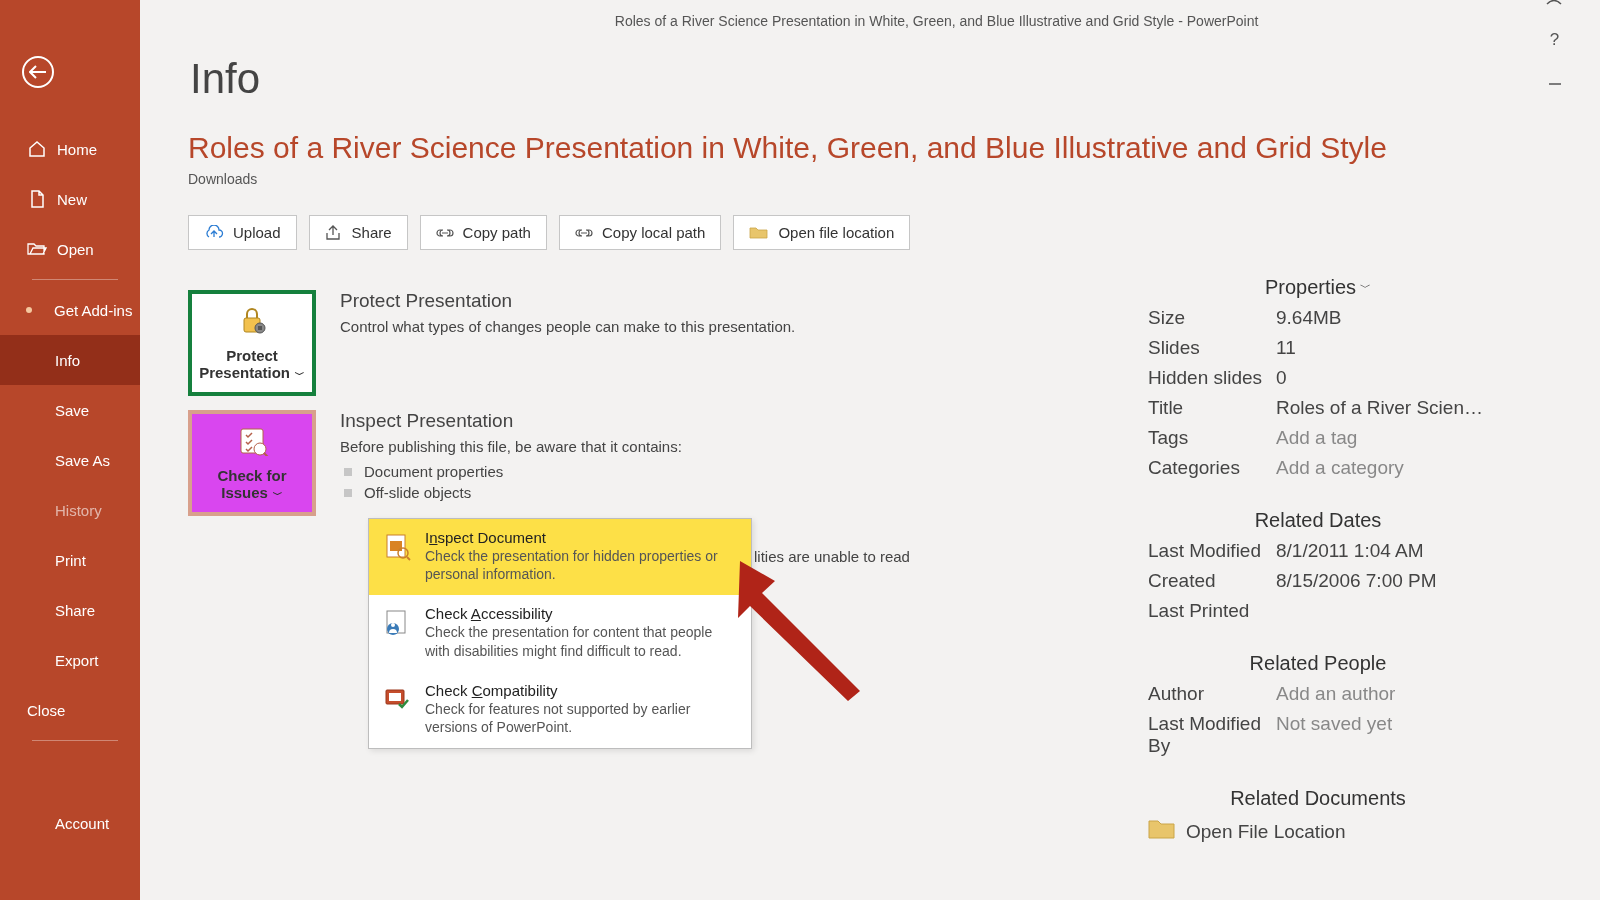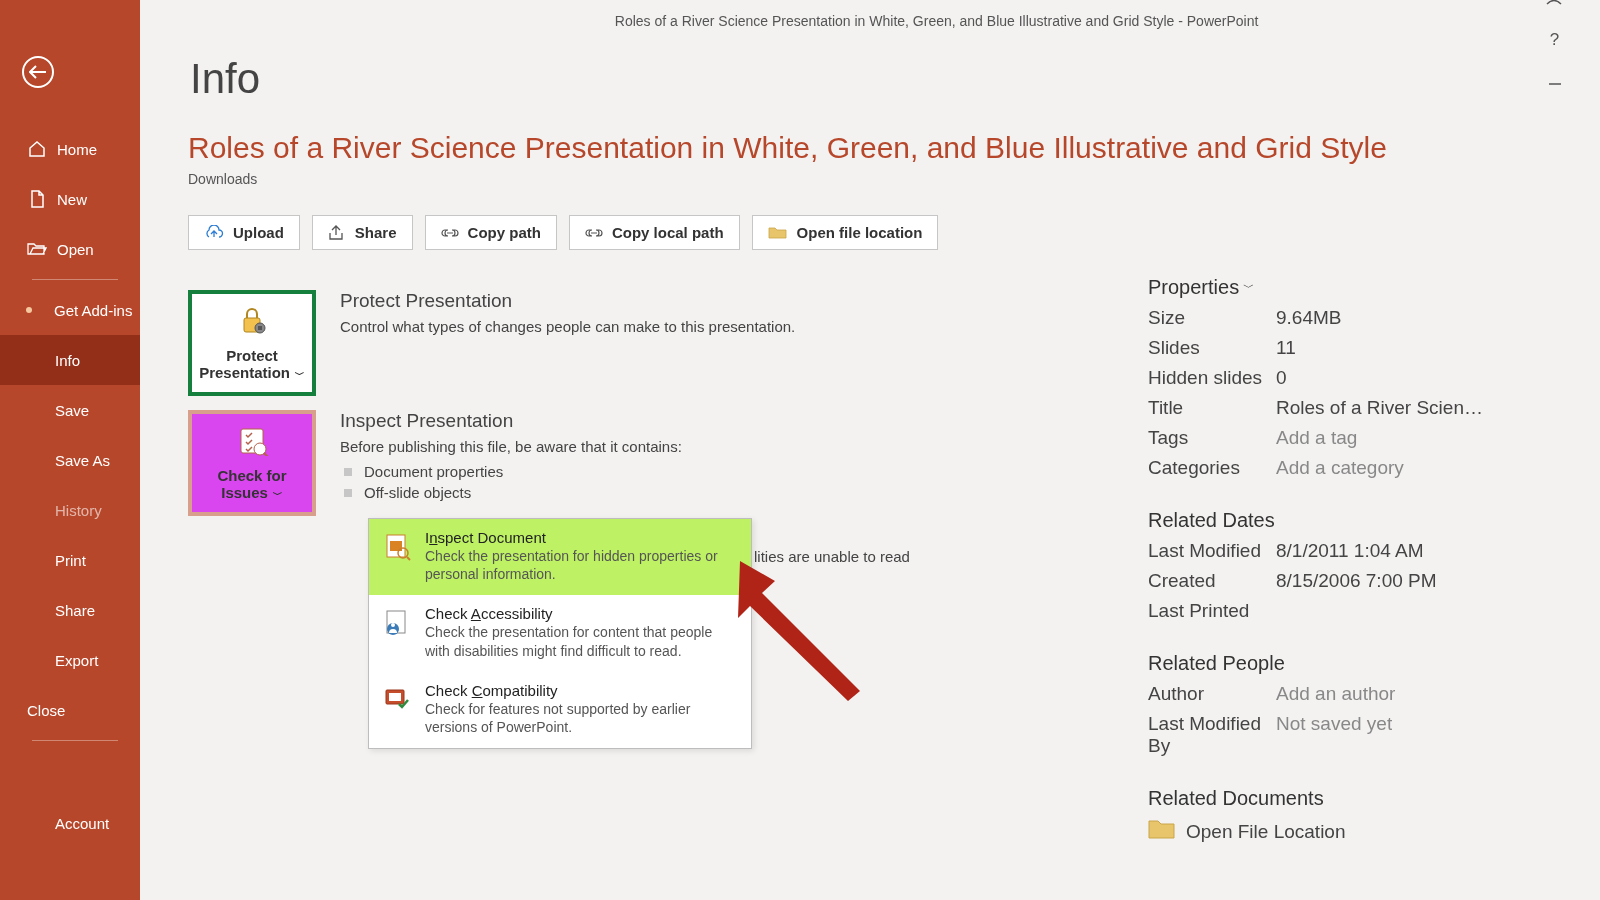--- a/index.html
+++ b/index.html
@@ -18,44 +18,44 @@
   .main { flex: 1; height: 100%; position: relative; padding: 0 0 0 48px; }
   .titlebar { position: absolute; top: 0; left: 0; right: 0; height: 42px; display: flex; align-items: center; }
   .titlebar-title { flex: 1; text-align: center; font-size: 14px; color: #555; padding-left: 200px; }
   .titlebar-right { display: flex; align-items: center; gap: 22px; padding-right: 24px; font-size: 14px; color: #444; flex-direction: column; }
   .tb-icon { display:inline-flex; align-items:center; justify-content:center; width:22px; height:22px; }
   .content { padding-top: 55px; }
   .page-title { font-size: 42px; font-weight: 300; color: #444; margin-left: 2px; }
   .doc-title { font-size: 30px; font-weight: 400; color: #b7472a; margin-top: 28px; }
   .subloc { font-size: 14px; color: #555; margin-top: 6px; }
   .action-row { display: flex; gap: 12px; margin-top: 28px; }
-  .pill-btn { border: 1px solid #c6c6c6; background: #fff; padding: 8px 15px; font-size: 15px; color: #333; display: flex; align-items: center; gap: 9px; font-weight: bold; }
+  .pill-btn { border: 1px solid #c6c6c6; background: #fff; padding: 8px 15px; font-size: 15px; color: #333; display: flex; align-items: center; gap: 9px; }
   .pill-btn .picon { display:inline-flex; }
   .body-row { display: flex; margin-top: 40px; gap: 24px; align-items:flex-start; }
   .big-btn { width: 128px; border: 4px solid #15803d; background: #fff; text-align: center; font-size: 15px; font-weight: 600; color: #333; padding: 10px 6px; }
   .big-btn .bicon { display:block; margin: 2px auto 8px; }
   .big-btn.protect .chev, .big-btn.check .chev { font-size: 10px; margin-left:2px; }
   .big-btn.check { background: #d946ef; border-color: #d8a08c; }
   .block { margin-bottom: 28px; }
   .block h2 { font-size: 19px; font-weight: 400; color: #444; }
   .block p.sub { font-size: 15px; color: #444; margin-top: 6px; }
   .bullets { margin-top: 6px; margin-left: 4px; }
   .bullets li { list-style:none; font-size: 15px; color: #444; display:flex; align-items:center; gap:12px; padding: 2px 0; }
   .bullets li::before { content:''; display:inline-block; width:8px; height:8px; background:#c6c6c6; }
   .truncated-text { font-size:15px; color:#444; position:absolute; left: 614px; top: 548px; }
   .popup { position: absolute; left: 228px; top: 518px; width: 384px; background: #fff; border: 1px solid #bdbdbd; box-shadow: 2px 2px 6px rgba(0,0,0,0.1); }
   .popup-item { display:flex; padding: 10px 12px 12px 12px; gap: 12px; }
-  .popup-item.hover { background: #bef264; }
+  .popup-item.hover { background: #fde047; }
   .popup-item .picon2 { width:32px; display:flex; align-items:flex-start; justify-content:center; padding-top:4px; }
   .popup-item .ptext { flex:1; }
   .popup-item .ptitle { font-size:15px; color:#222; }
   .popup-item .ptitle u { text-decoration: underline; }
   .popup-item .pdesc { font-size:14px; color:#555; margin-top:1px; line-height: 1.3; }
   .props { position:absolute; left: 1008px; top: 276px; width: 340px; }
-  .props h3 { font-size: 20px; font-weight: 400; color: #333; display:flex; align-items:center; gap:4px;}
+  .props h3 { font-size: 20px; font-weight: 400; color: #333; display:flex; align-items:center; gap:4px;justify-content:center;}
   .props .row { display:flex; font-size:19px; margin-top: 8px; }
   .props .row .k { width: 128px; color:#444; }
   .props .row .v { color:#444; white-space: nowrap; overflow: hidden; text-overflow: ellipsis; max-width: 210px; }
   .props .row .v.placeholder { color:#888; }
   .props .section { margin-top: 30px; }
   #annotation-arrow { position:absolute; left: 580px; top: 551px; pointer-events:none; }
 </style>
 </head>
 <body>
 

